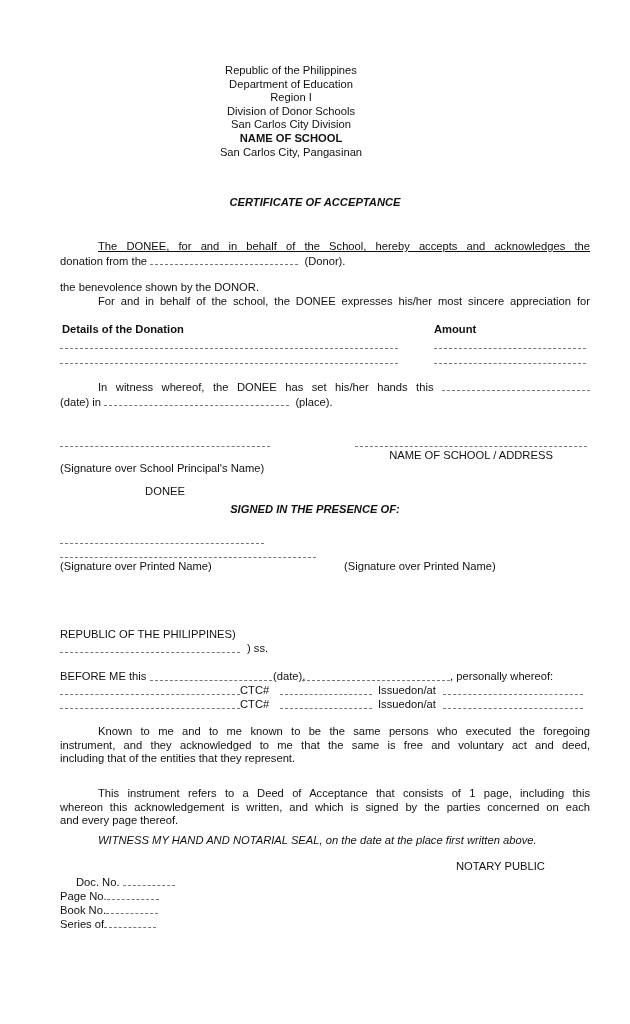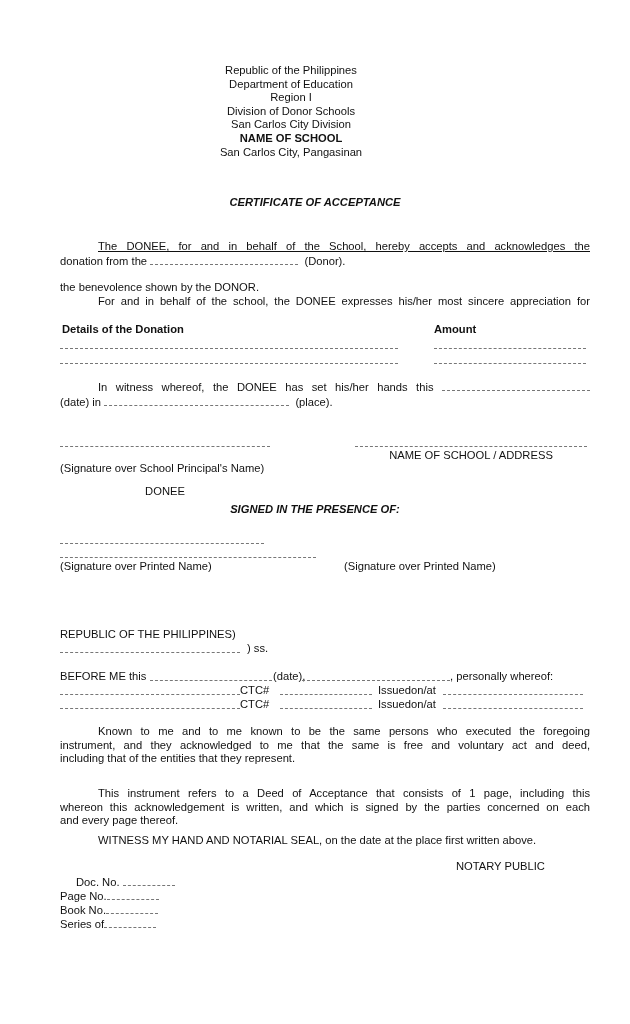--- a/index.html
+++ b/index.html
@@ -94,21 +94,21 @@
     <div style="text-align:justify; text-align-last:justify;">instrument, and they acknowledged to me that the same is free and voluntary act and deed,</div>
     <div>including that of the entities that they represent.</div>
   </div>
 
   <div class="justify" style="top:780px;">
     <div style="text-align:justify; text-align-last:justify;margin-top:7px;"><span class="indent"></span><span>This instrument refers to a Deed of Acceptance that consists of 1 page, including this</span></div>
     <div style="text-align:justify; text-align-last:justify;">whereon this acknowledgement is written, and which is signed by the parties concerned on each</div>
     <div>and every page thereof.</div>
   </div>
 
-  <div class="abs" style="left:98px; top:834px;">WITNESS MY HAND AND NOTARIAL SEAL, on the date at the place first written above.</div>
+  <div class="abs" style="left:98px; top:834px;font-style:italic;">WITNESS MY HAND AND NOTARIAL SEAL, on the date at the place first written above.</div>
   <div class="abs" style="left:456px; top:860px;">NOTARY PUBLIC</div>
 
   <div class="abs" style="left:60px; top:875px;padding-left:16px;"><span>Doc. No.</span> <span class="blank" style="width:52px;"></span></div>
   <div class="abs" style="left:60px; top:889px;"><span>Page No.</span><span class="blank" style="width:52px;"></span></div>
   <div class="abs" style="left:60px; top:903px;"><span>Book No.</span><span class="blank" style="width:52px;"></span></div>
   <div class="abs" style="left:60px; top:917px;"><span>Series of</span><span class="blank" style="width:52px;"></span></div>
 
 </div>
 
 </body></html>

